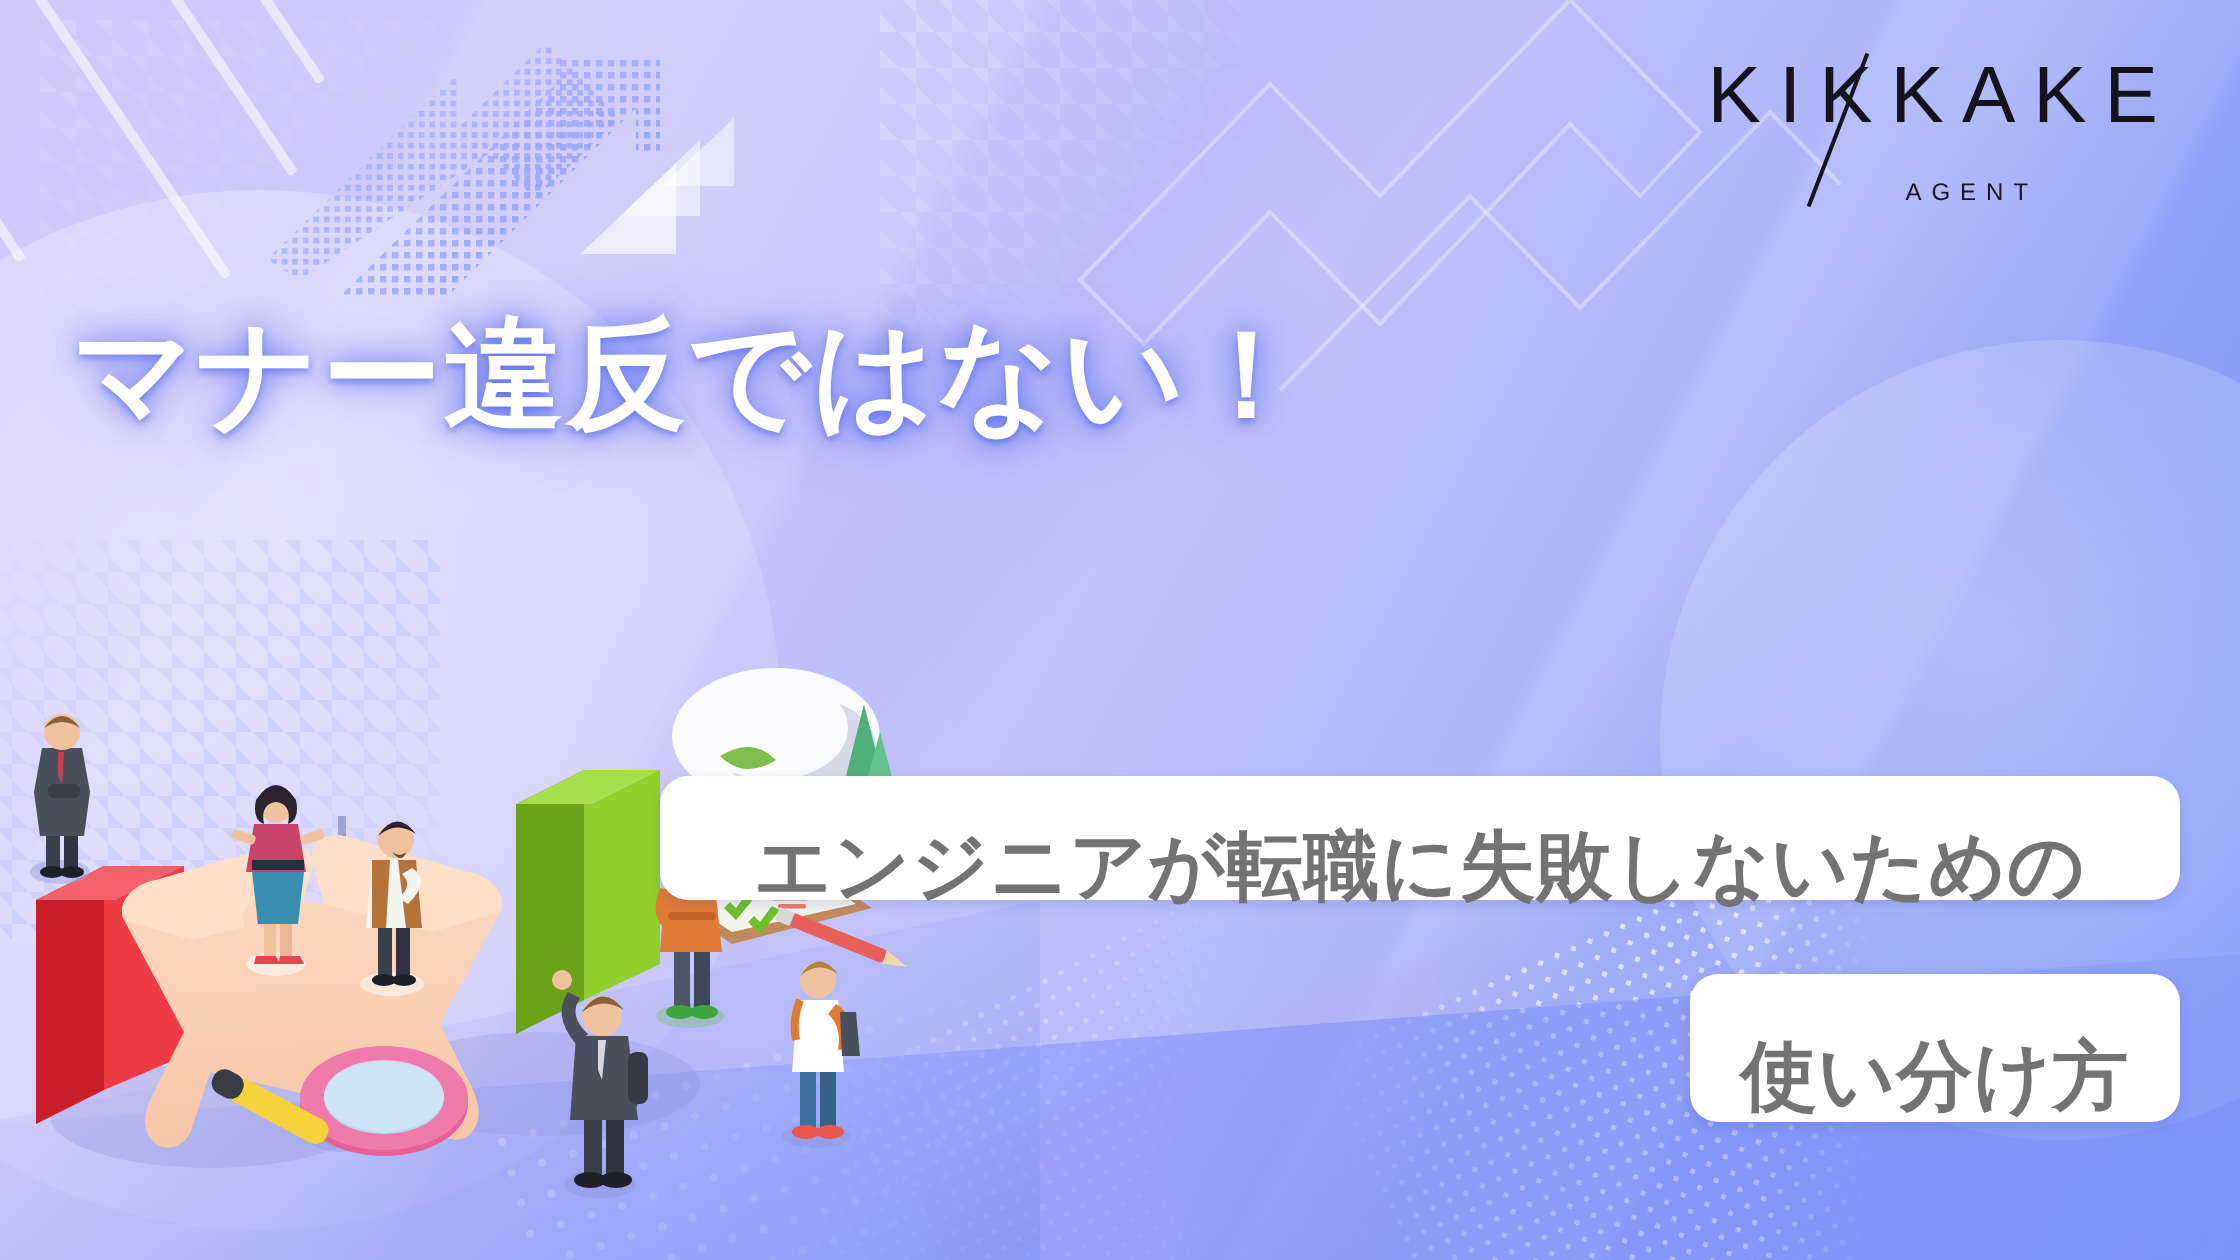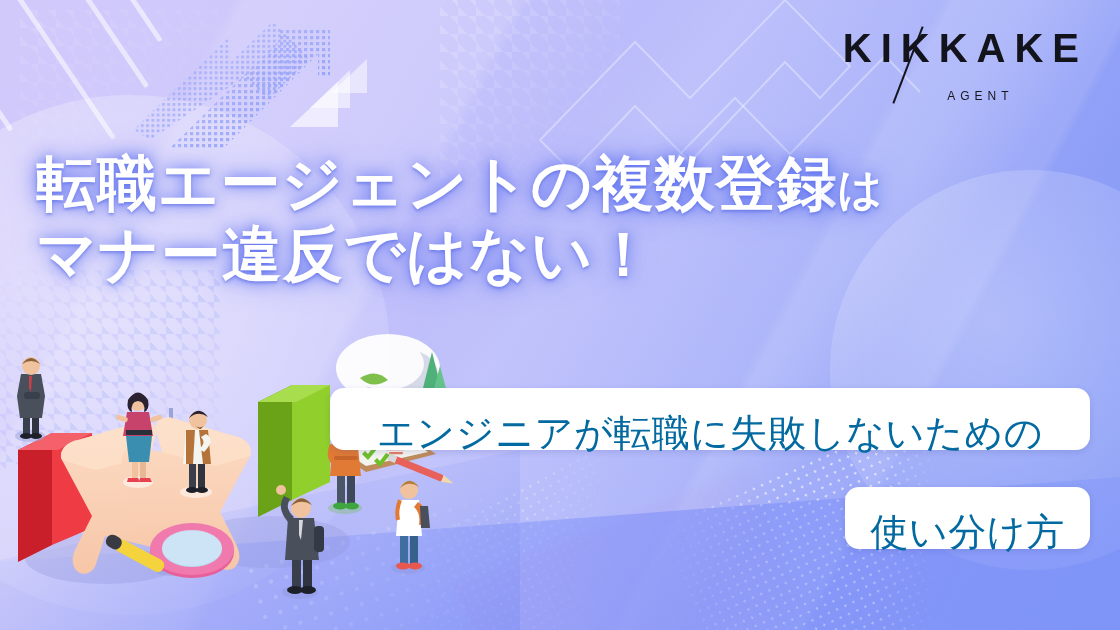--- a/index.html
+++ b/index.html
@@ -63,21 +63,21 @@
       linear-gradient(45deg, rgba(150,165,250,.45) 25%, transparent 25%, transparent 75%, rgba(150,165,250,.45) 75%);
     background-size:16px 16px;
   }
 
   
   .chevron-outline{stroke:rgba(255,255,255,.35);fill:none;stroke-width:2;}
 
   
   .logo{position:absolute;right:32px;top:28px;text-align:center;}
   .logo-word{
-    font-size:40px;letter-spacing:9px;color:#13131b;font-weight:700;
+    font-size:40px;letter-spacing:9px;color:#13131b;font-weight:400;
     font-family:"Liberation Sans","DejaVu Sans",sans-serif;line-height:1;
   }
   .logo-sub{
     font-size:12px;letter-spacing:5px;color:#17171f;font-weight:400;margin-top:21px;margin-left:30px;
   }
   .logo-slash{position:absolute;left:64px;top:-4px;width:2px;height:82px;background:#15151d;transform:rotate(21deg);}
 
   
   .headline{position:absolute;left:36px;top:150px;z-index:9;}
   .hl-line{
@@ -86,24 +86,24 @@
     white-space:nowrap;
   }
   .hl-line .sm{font-size:44px;}
 
   
   .pill{
     position:absolute;background:#ffffff;border-radius:14px;z-index:10;
     display:flex;align-items:center;justify-content:center;
     box-shadow:0 2px 6px rgba(60,70,160,.18);
   }
-  .pill span{color:#0369a1;font-weight:400;letter-spacing:.5px;margin-top:28px;}
+  .pill span{color:#737373;font-weight:700;letter-spacing:.5px;margin-top:28px;}
   #pill1{left:330px;top:388px;width:760px;height:62px;}
   #pill1 span{font-size:38px;}
-  #pill2{left:845px;top:487px;width:245px;height:62px;}
+  #pill2{left:845px;top:487px;width:245px;height:74px;}
   #pill2 span{font-size:38px;}
 
   
   .illus{position:absolute;left:0;bottom:0;width:520px;height:300px;z-index:5;}
   .floor-right{
     position:absolute;left:0;bottom:0;width:1120px;height:170px;z-index:1;
     background:linear-gradient(110deg,rgba(130,150,250,.0) 0%,rgba(120,140,250,.35) 30%,rgba(110,132,248,.45) 60%,rgba(120,142,250,.25) 100%);
     clip-path:polygon(0 60%,100% 10%,100% 100%,0 100%);
   }
 </style>
@@ -360,23 +360,20 @@
 
   <div class="logo">
     <div style="position:relative;display:inline-block;">
       <div class="logo-word">KIKKAKE</div>
       <div class="logo-slash"></div>
     </div>
     <div class="logo-sub">AGENT</div>
   </div>
 
   <div class="headline">
-    <div class="hl-line">
-      <span>転職エージェントの複数登録</span><span class="sm">は</span>
-    </div>
     <div class="hl-line" style="margin-top:4px;">マナー違反ではない！</div>
   </div>
 
   <div class="pill" id="pill1">
     <span>エンジニアが転職に失敗しないための</span>
   </div>
   <div class="pill" id="pill2">
     <span>使い分け方</span>
   </div>
 

